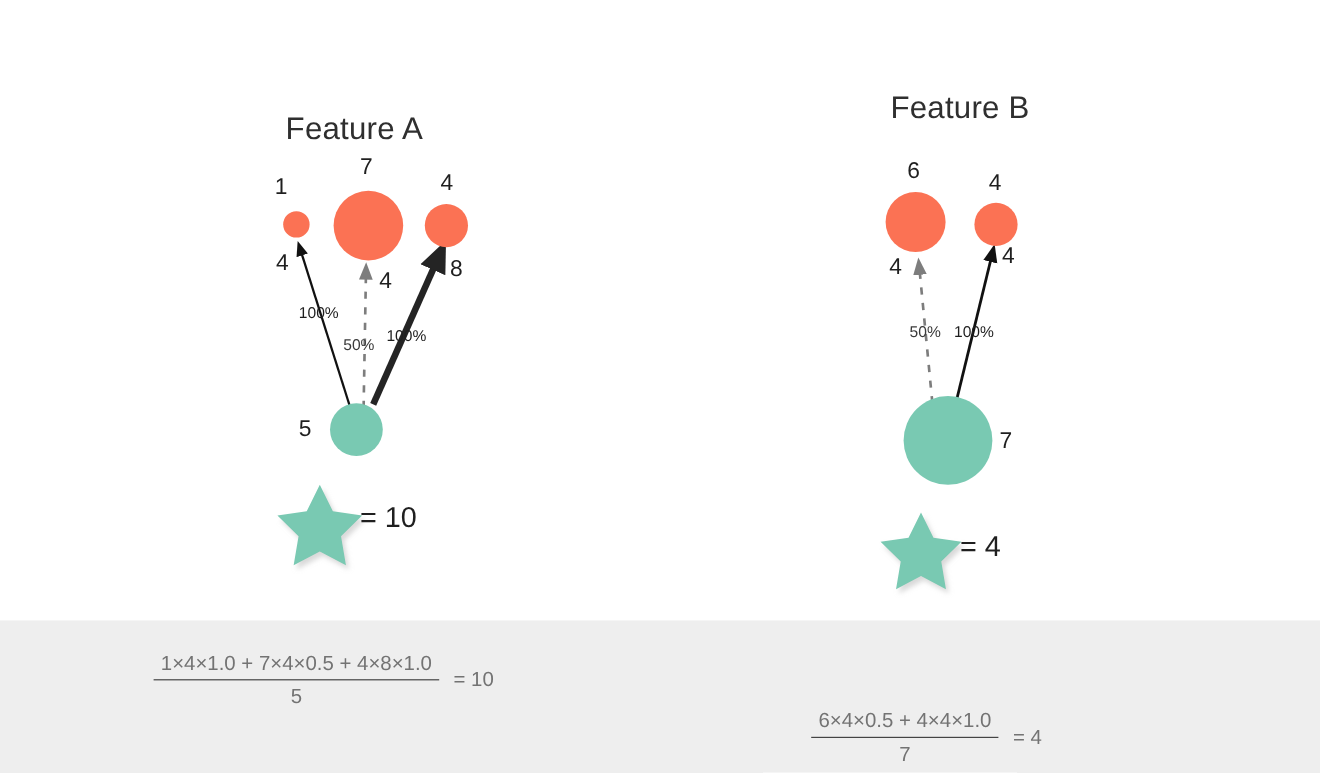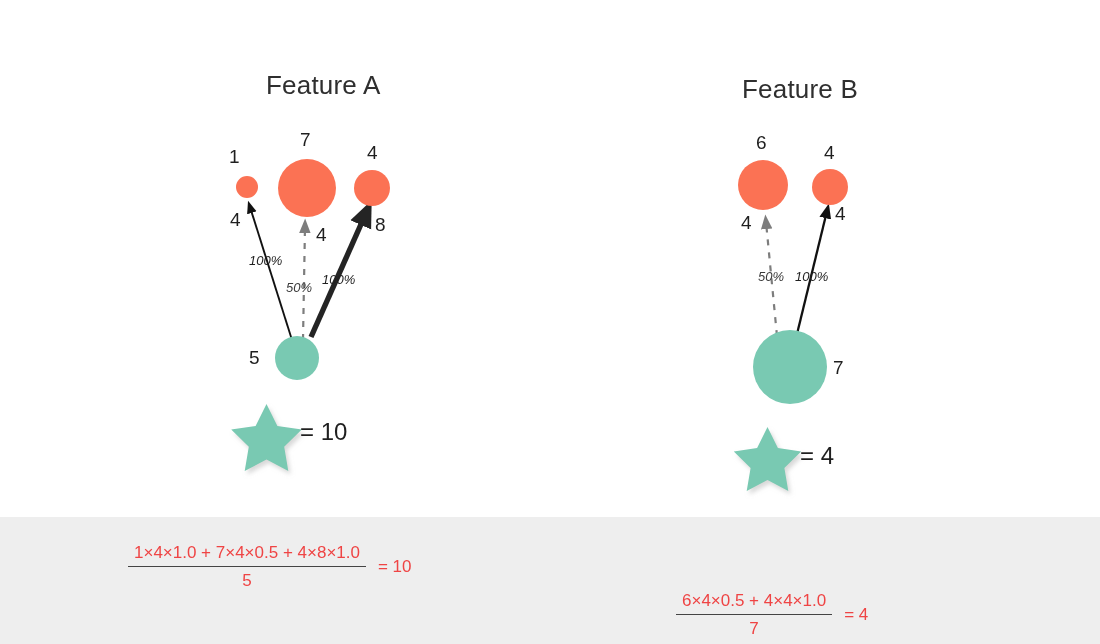--- a/index.html
+++ b/index.html
@@ -37,48 +37,47 @@
     overflow: visible;
   }
   .panel-title {
     position: absolute;
     font-size: 26px;
     font-weight: 400;
     color: #2f2f2f;
     letter-spacing: 0.2px;
     white-space: nowrap;
   }
-  #title-a { left: 238px; top: 70px; margin-left: 28px; }
+  #title-a { left: 238px; top: 92px; }
   #title-b { left: 730px; top: 74px; margin-left: 12px; }
 
   .num {
     position: absolute;
     font-size: 19px;
     color: #1f1f1f;
     white-space: nowrap;
   }
   .pct {
     position: absolute;
     font-size: 13px;
     color: #1f1f1f;
     white-space: nowrap;
-    font-style: italic;
   }
   .pct.grey { color: #3a3a3a; }
 
   .starval {
     position: absolute;
     font-size: 24px;
     color: #1f1f1f;
     white-space: nowrap;
   }
 
   .formula {
     position: absolute;
-    color: #ef4444;
+    color: #737373;
     font-size: 17px;
     display: flex;
     align-items: center;
     white-space: nowrap;
   }
   .frac {
     display: inline-flex;
     flex-direction: column;
     align-items: center;
   }

